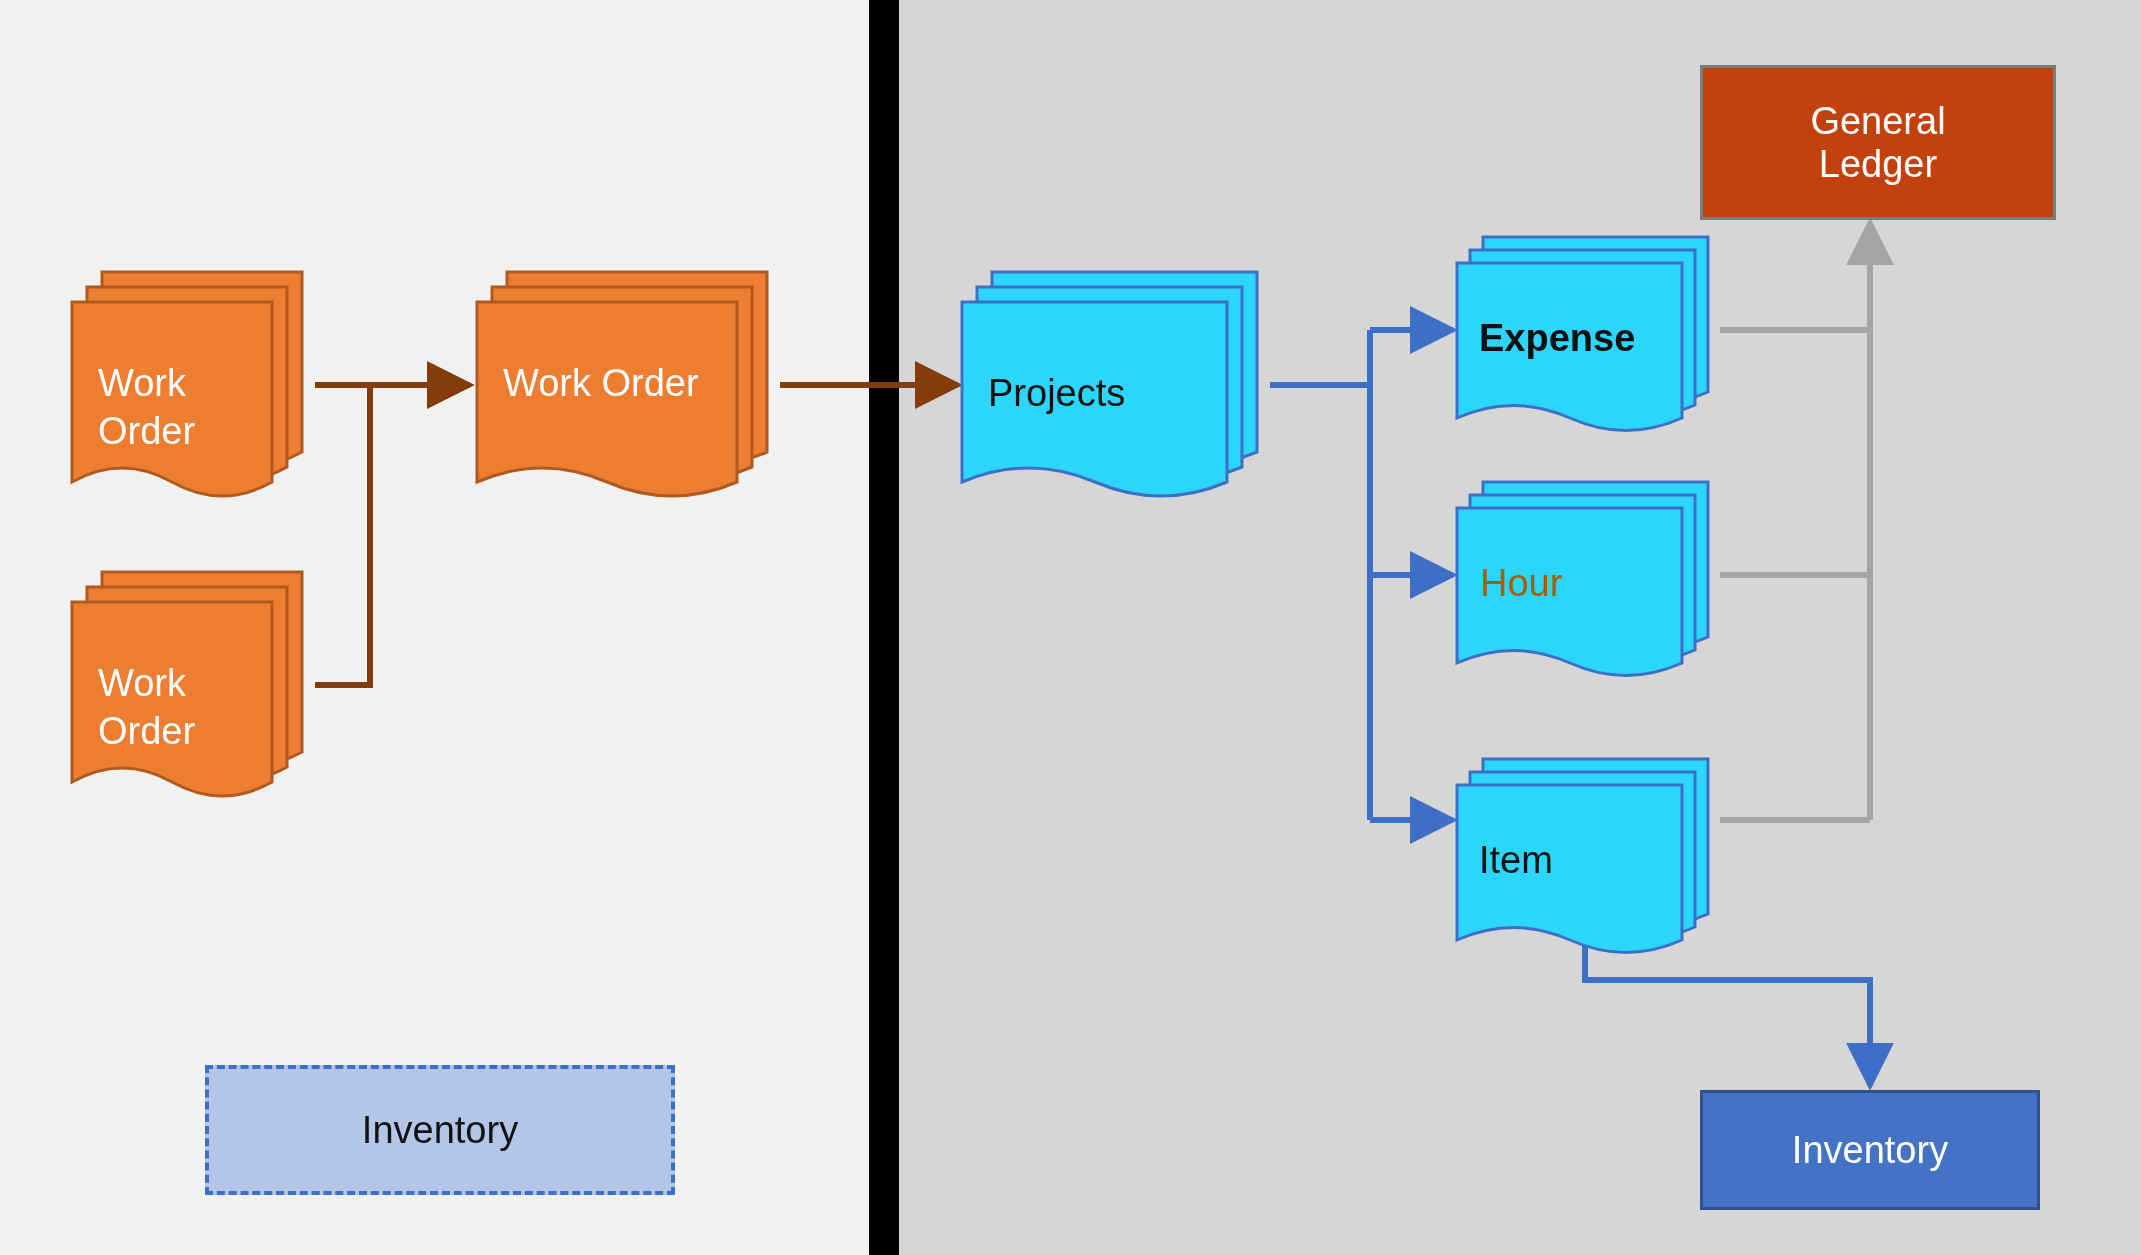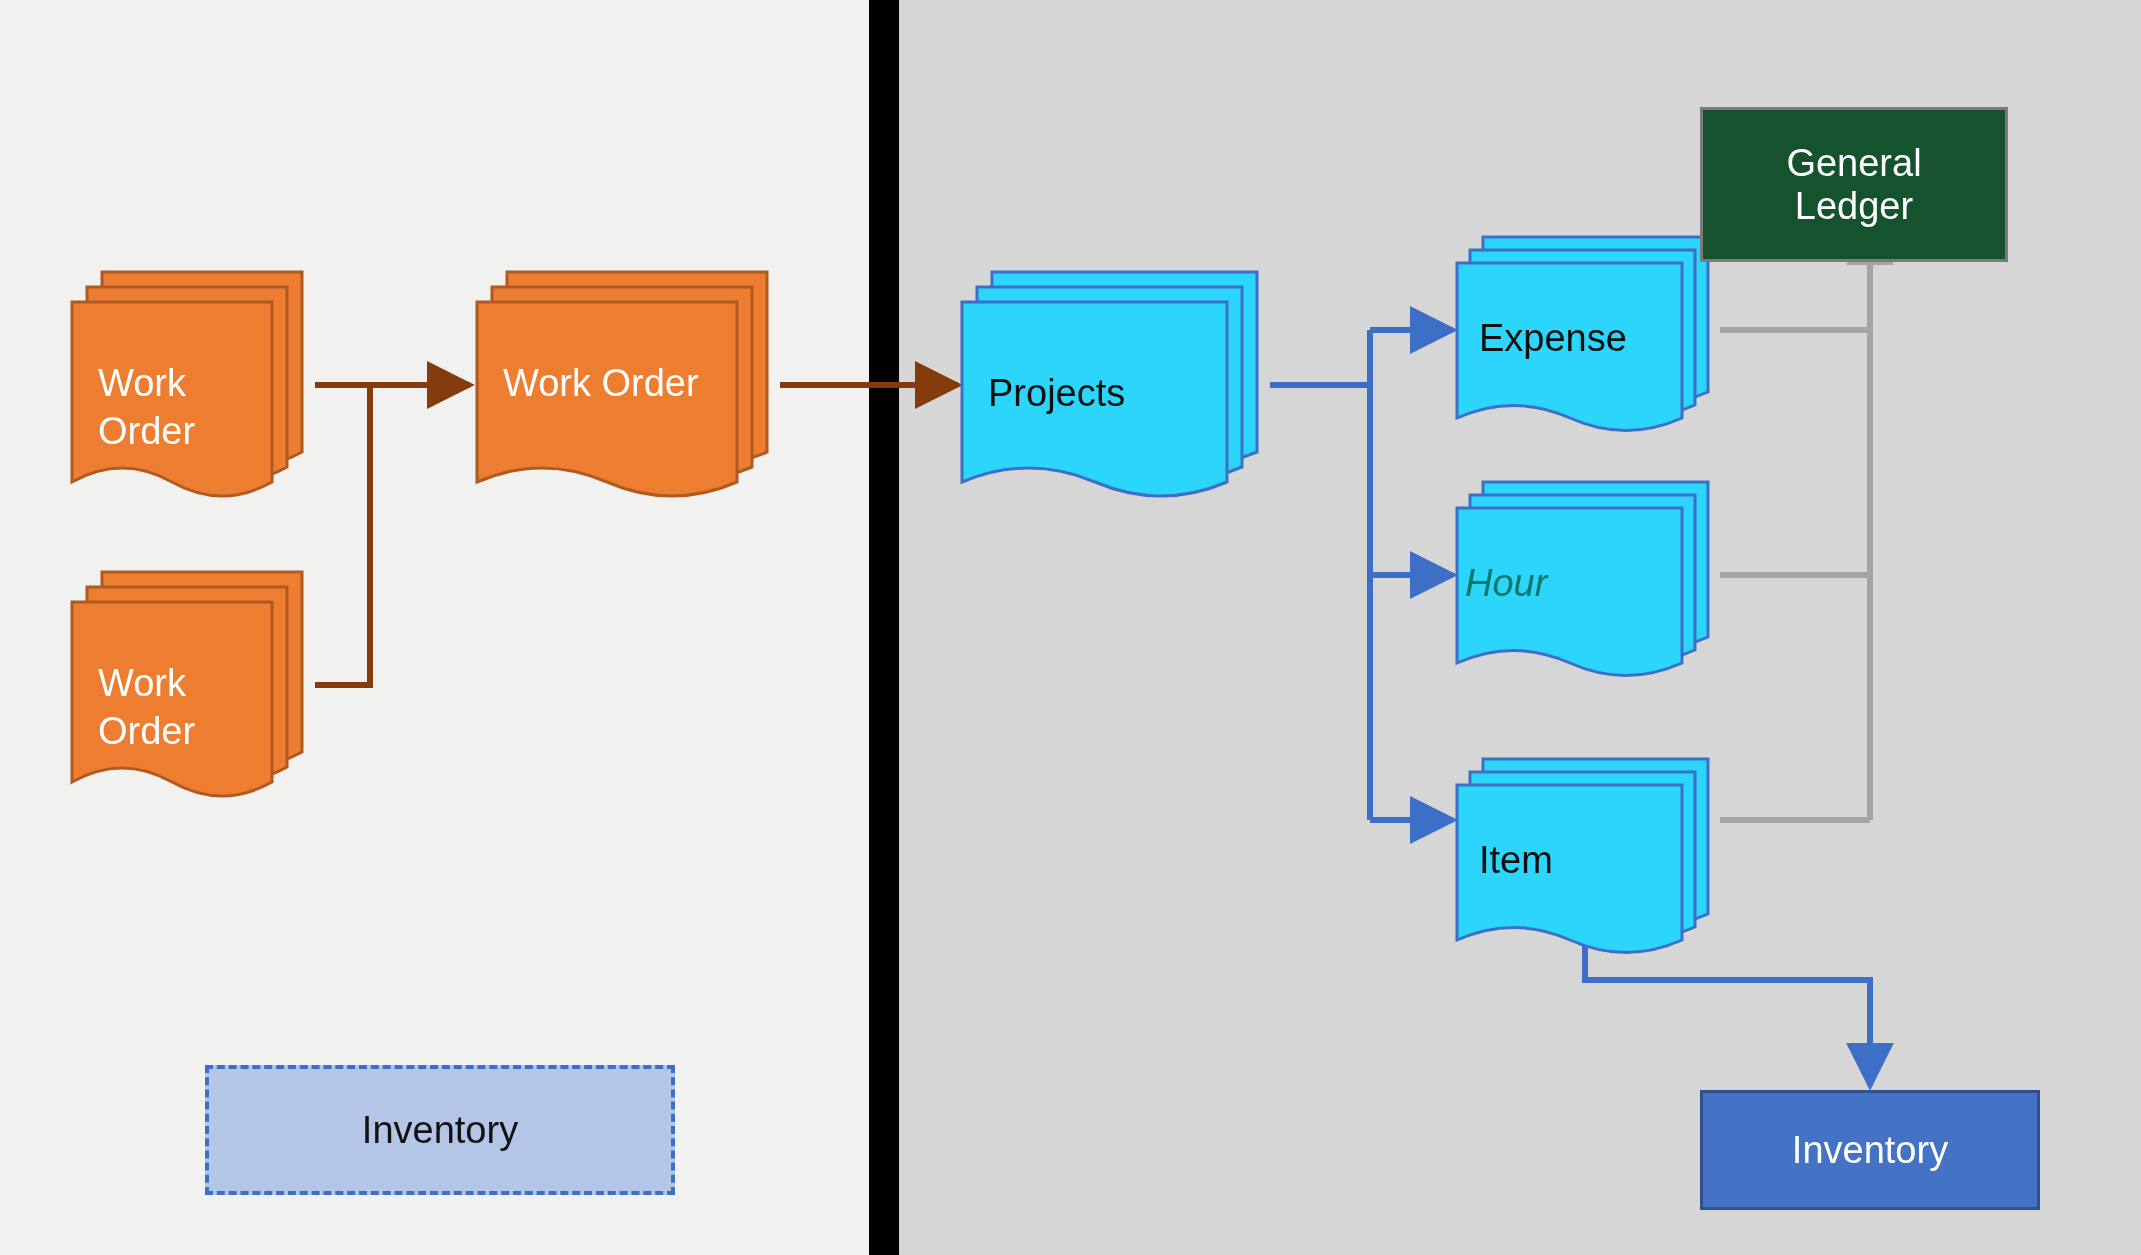--- a/index.html
+++ b/index.html
@@ -150,47 +150,47 @@
   </div>
 
   <div class="docstack" style="left:1455px; top:235px; width:265px; height:200px;">
     <svg width="265" height="200">
       <g fill="#2bd6fa" stroke="#3d6fc6" stroke-width="3">
         <path d="M28 2 h225 v155 q-56 25 -112 0 q-56 -25 -113 0 Z"></path>
         <path d="M15 15 h225 v155 q-56 25 -112 0 q-56 -25 -113 0 Z"></path>
         <path d="M2 28 h225 v155 q-56 25 -112 0 q-56 -25 -113 0 Z"></path>
       </g>
     </svg>
-    <div class="doc-label" style="left:24px; top:80px; color:#111;">Expense</div>
+    <div class="doc-label" style="left:24px; top:80px; color:#111;font-weight:bold;">Expense</div>
   </div>
 
   <div class="docstack" style="left:1455px; top:480px; width:265px; height:200px;">
     <svg width="265" height="200">
       <g fill="#2bd6fa" stroke="#3d6fc6" stroke-width="3">
         <path d="M28 2 h225 v155 q-56 25 -112 0 q-56 -25 -113 0 Z"></path>
         <path d="M15 15 h225 v155 q-56 25 -112 0 q-56 -25 -113 0 Z"></path>
         <path d="M2 28 h225 v155 q-56 25 -112 0 q-56 -25 -113 0 Z"></path>
       </g>
     </svg>
-    <div class="doc-label" style="left:10px; top:80px; color:#0f766e;font-style:italic;">Hour</div>
+    <div class="doc-label" style="left:25px; top:80px; color:#a16207;">Hour</div>
   </div>
 
   <div class="docstack" style="left:1455px; top:725px; width:265px; height:200px;margin-top:32px;">
     <svg width="265" height="200">
       <g fill="#2bd6fa" stroke="#3d6fc6" stroke-width="3">
         <path d="M28 2 h225 v155 q-56 25 -112 0 q-56 -25 -113 0 Z"></path>
         <path d="M15 15 h225 v155 q-56 25 -112 0 q-56 -25 -113 0 Z"></path>
         <path d="M2 28 h225 v155 q-56 25 -112 0 q-56 -25 -113 0 Z"></path>
       </g>
     </svg>
     <div class="doc-label" style="left:24px; top:80px; color:#111;">Item</div>
   </div>
 
-  <div class="box" style="left:1700px; top:65px; width:308px; height:155px;
-              background:#14532d; border:3px solid #7b7b7b; color:#fff; white-space:pre;margin-top:42px;">
+  <div class="box" style="left:1700px; top:65px; width:356px; height:155px;
+              background:#c2410c; border:3px solid #7b7b7b; color:#fff; white-space:pre;">
     <span>General
 Ledger</span>
   </div>
 
   <div class="box" style="left:1700px; top:1090px; width:340px; height:120px;
               background:#4472c4; border:3px solid #2f528f; color:#fff;">
     <span>Inventory</span>
   </div>
 
   <div class="box" style="left:205px; top:1065px; width:470px; height:130px;

